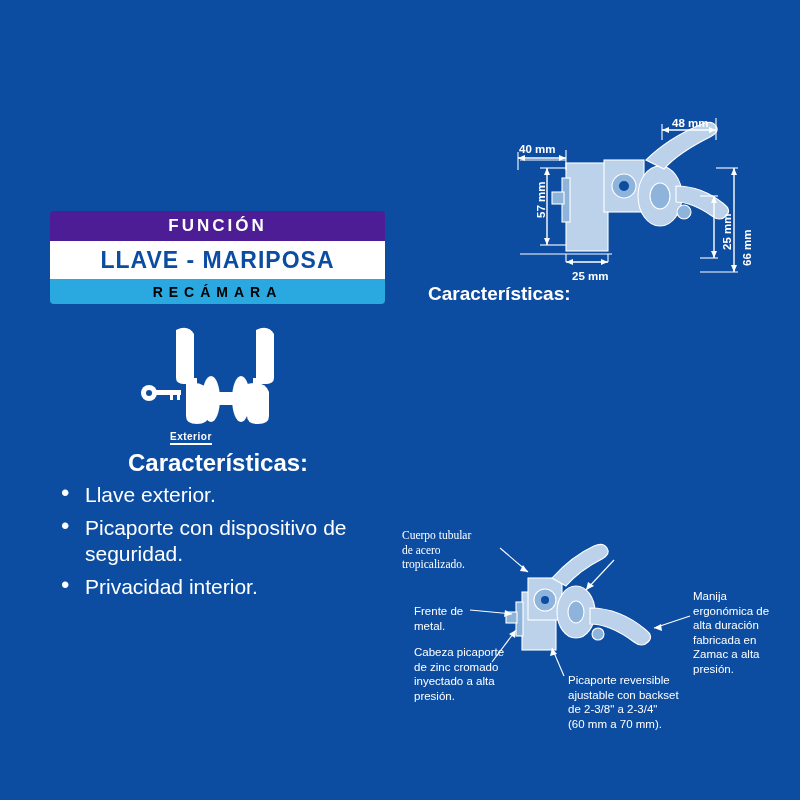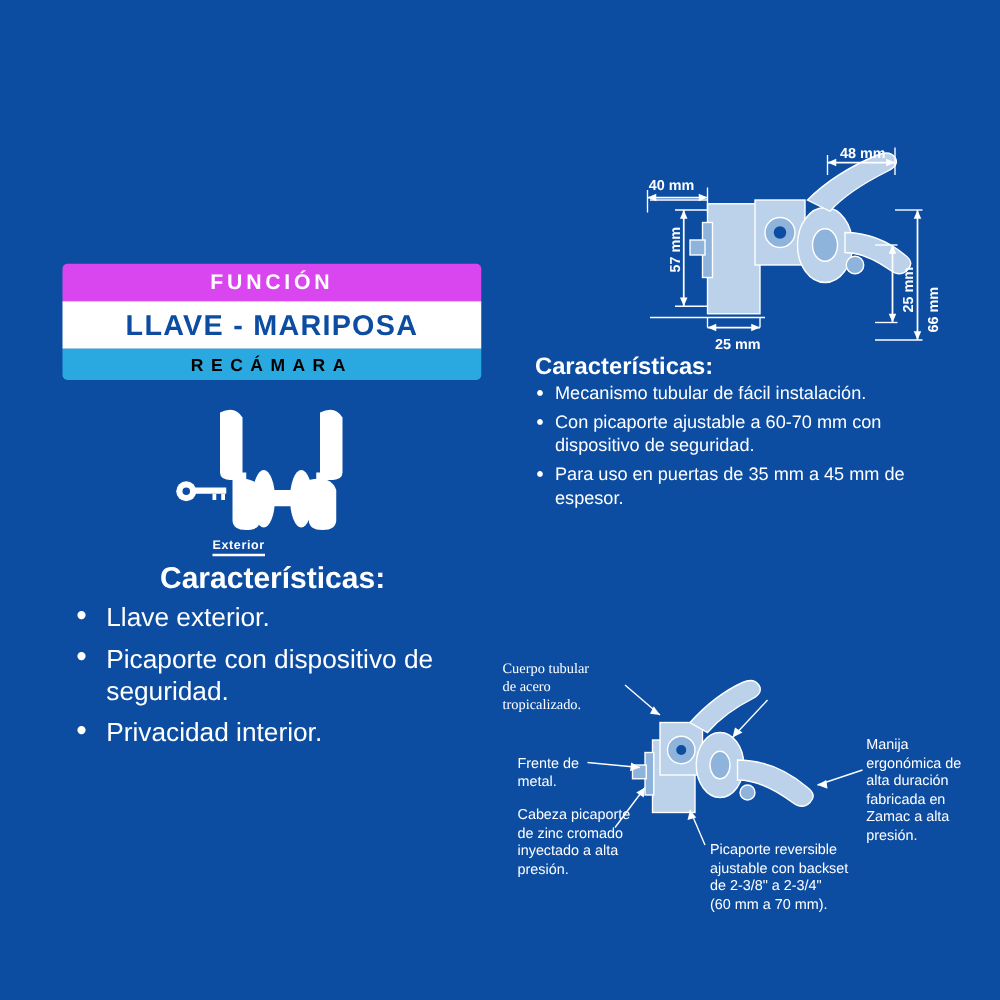--- a/index.html
+++ b/index.html
@@ -12,21 +12,21 @@
     overflow: hidden;
     position: relative;
   }
   .stage { position: absolute; inset: 0; }
 
   
   .badge {
     position: absolute; left: 50px; top: 211px; width: 335px;
   }
   .badge-top {
-    background: #d946ef;
+    background: #4c1d95;
     height: 30px;
     display: flex; align-items: center; justify-content: center;
     border-radius: 4px 4px 0 0;
   }
   .badge-top span {
     font-size: 17px; font-weight: bold; letter-spacing: 3px; color: #fff;
   }
   .badge-mid {
     background: #ffffff;
     height: 38px;
@@ -288,25 +288,20 @@
   </div>
 
   <div class="left-head">Características:</div>
   <ul class="left-list">
     <li>Llave exterior.</li>
     <li>Picaporte con dispositivo de seguridad.</li>
     <li>Privacidad interior.</li>
   </ul>
 
   <div class="right-head">Características:</div>
-  <ul class="right-list">
-    <li>Mecanismo tubular de fácil instalación.</li>
-    <li>Con picaporte ajustable a  60-70 mm con dispositivo de seguridad.</li>
-    <li>Para uso en puertas de 35 mm a 45 mm  de espesor.</li>
-  </ul>
 
   <div class="callout" style="left:402px; top:528px; width:110px; white-space:pre-line;font-family:Liberation Serif, serif;">Cuerpo tubular
 de acero
 tropicalizado.</div>
   <div class="callout" style="left:414px; top:604px; width:80px; white-space:pre-line;">Frente de
 metal.</div>
   <div class="callout" style="left:693px; top:589px; width:92px; white-space:pre-line;">Manija
 ergonómica de
 alta duración
 fabricada en

